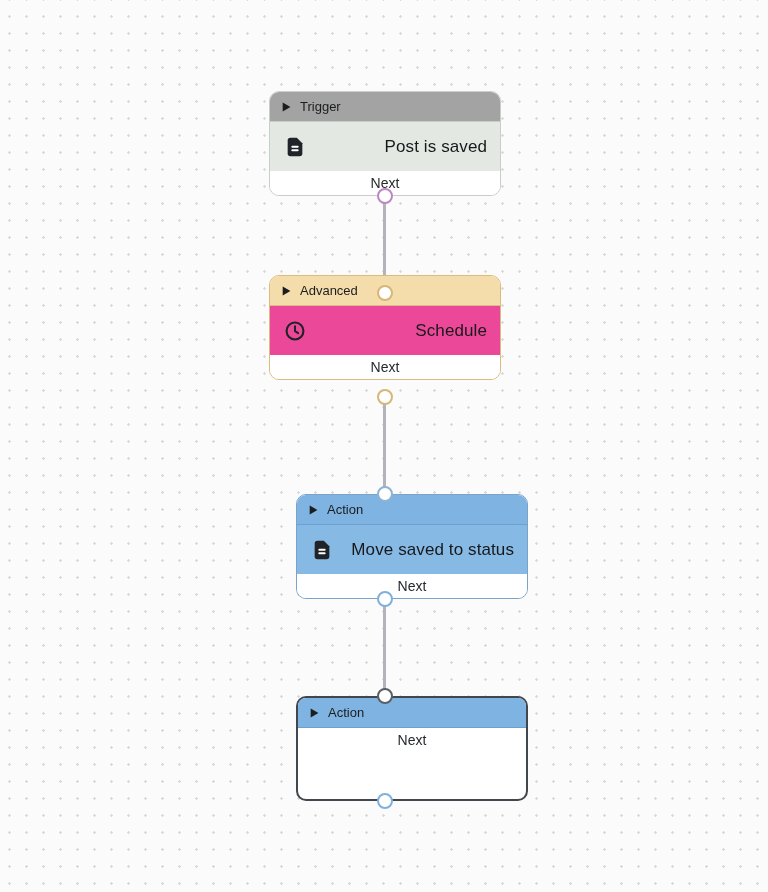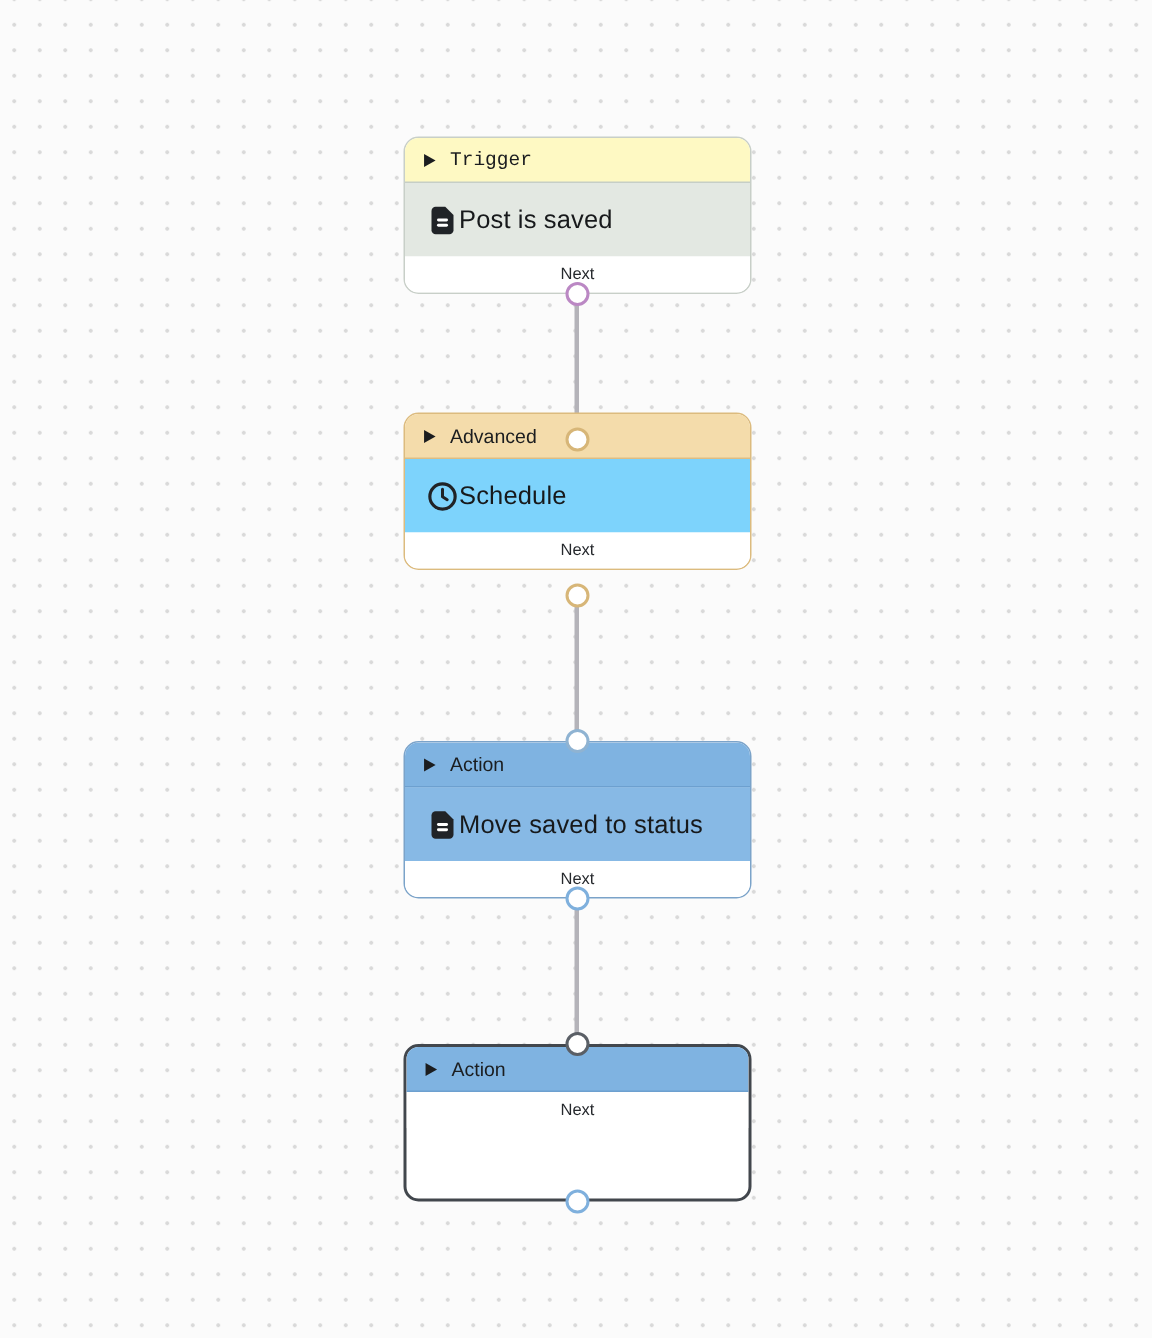--- a/index.html
+++ b/index.html
@@ -25,33 +25,33 @@
     position:absolute;left:269px;width:232px;height:105px;
     border-radius:10px;box-sizing:border-box;border:1px solid transparent;
     display:flex;flex-direction:column;overflow:hidden;z-index:2;
     background:#fff;
   }
   .node-header{
     flex:0 0 30px;display:flex;align-items:center;gap:9px;
     padding:0 12px;border-bottom:1px solid transparent;box-sizing:border-box;
   }
   .cat{font-size:13px;font-weight:500;color:#1b1d1f;}
-  .node-body{flex:1;display:flex;align-items:center;padding:0 13px;}
+  .node-body{flex:1;display:flex;align-items:center;padding:0 13px;justify-content:space-between;}
   .title{font-size:17px;font-weight:500;color:#17191b;letter-spacing:.1px;white-space:nowrap;}
   .node-footer{
     flex:0 0 24px;background:#ffffff;display:flex;align-items:center;justify-content:center;
-    font-size:11px;font-weight:500;color:#26292d;
+    font-size:14px;font-weight:500;color:#26292d;
   }
   .node-trigger{border-color:#c8cfc8;}
-  .node-trigger .node-header{background:#fef9c3;border-color:#c6cec6;font-family:Liberation Mono, monospace;}
+  .node-trigger .node-header{background:#a3a3a3;border-color:#c6cec6;}
   .node-trigger .node-body{background:#e3e8e2;}
   .node-advanced{border-color:#dcbb7e;}
   .node-advanced .node-header{background:#f4dcab;border-color:#ddbd83;}
-  .node-advanced .node-body{background:#7dd3fc;}
-  .node-action{border-color:#7ba3c9;}
+  .node-advanced .node-body{background:#ec4899;}
+  .node-action{border-color:#7ba3c9;margin-left:27px;}
   .node-action .node-header{background:#7fb3e1;border-color:#6da0cf;}
   .node-action .node-body{background:#87b9e5;}
   .node-selected{border-width:2px;border-color:#42474d;}
   .node-1{top:91px;}
   .node-2{top:275px;}
   .node-3{top:494px;}
   .node-4{top:696px;}
   
   .handle{
     position:absolute;left:377px;width:12px;height:12px;border-radius:50%;

